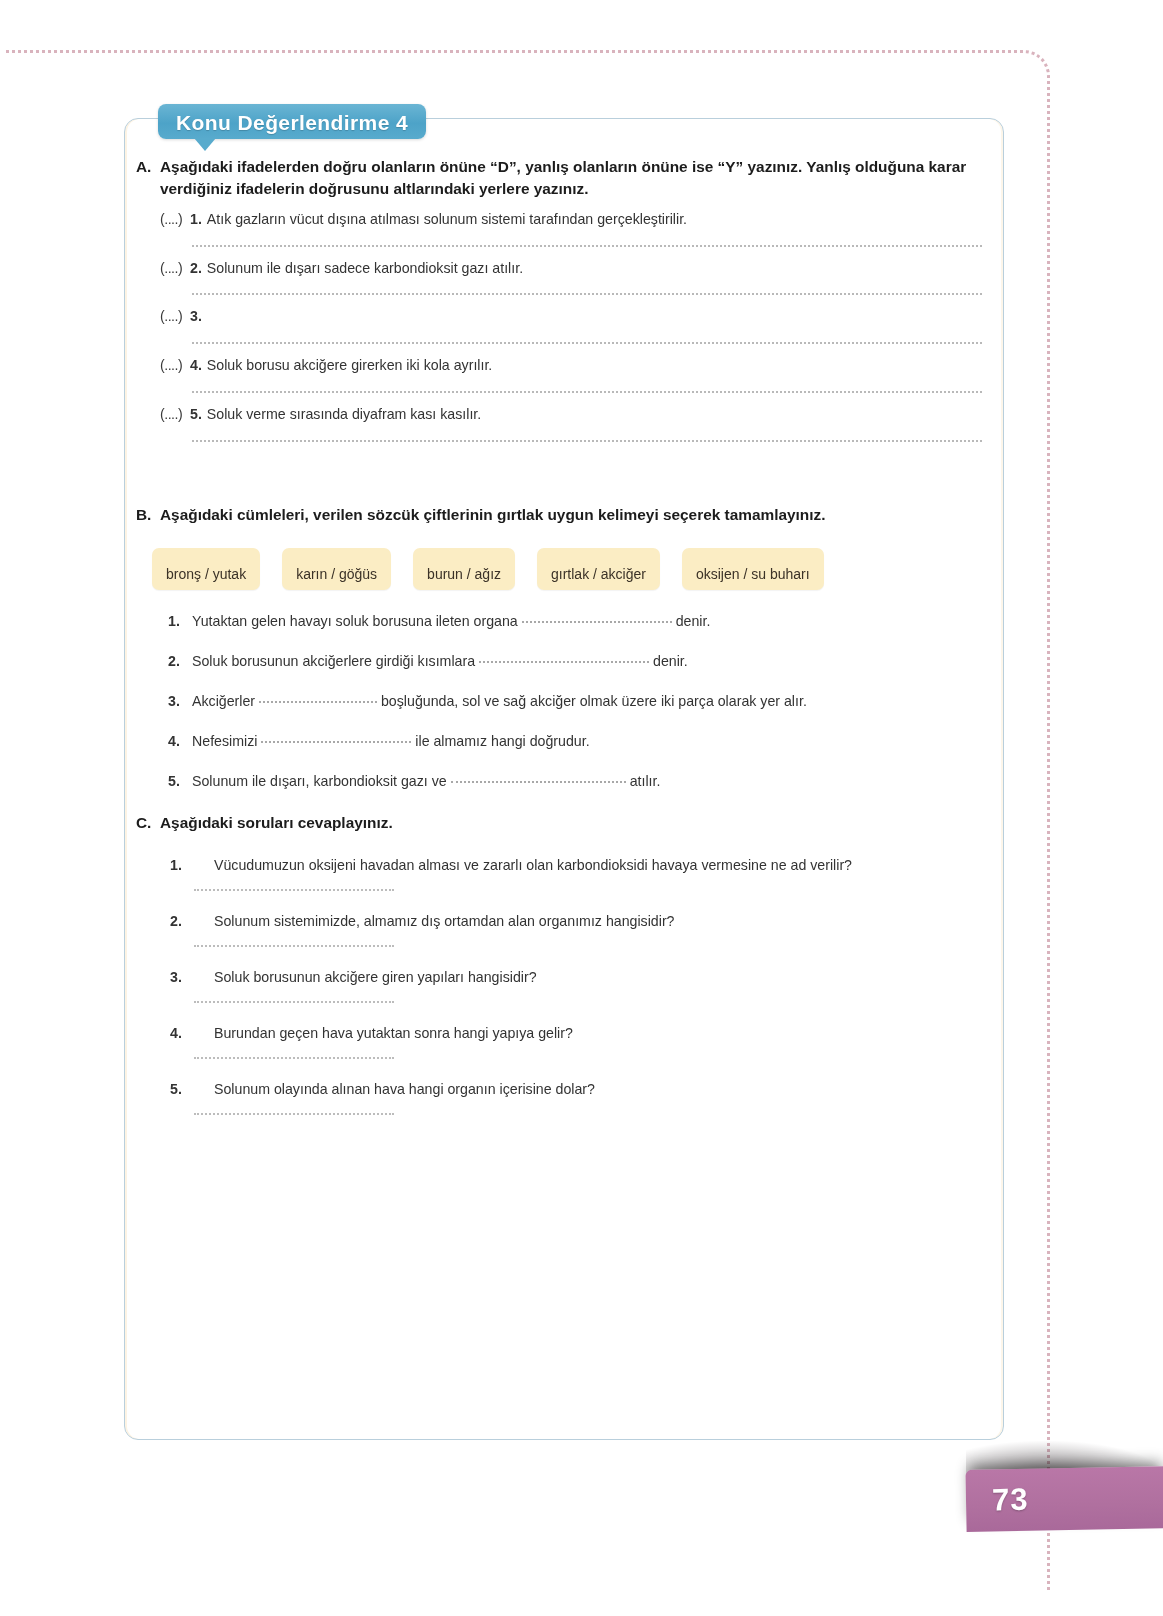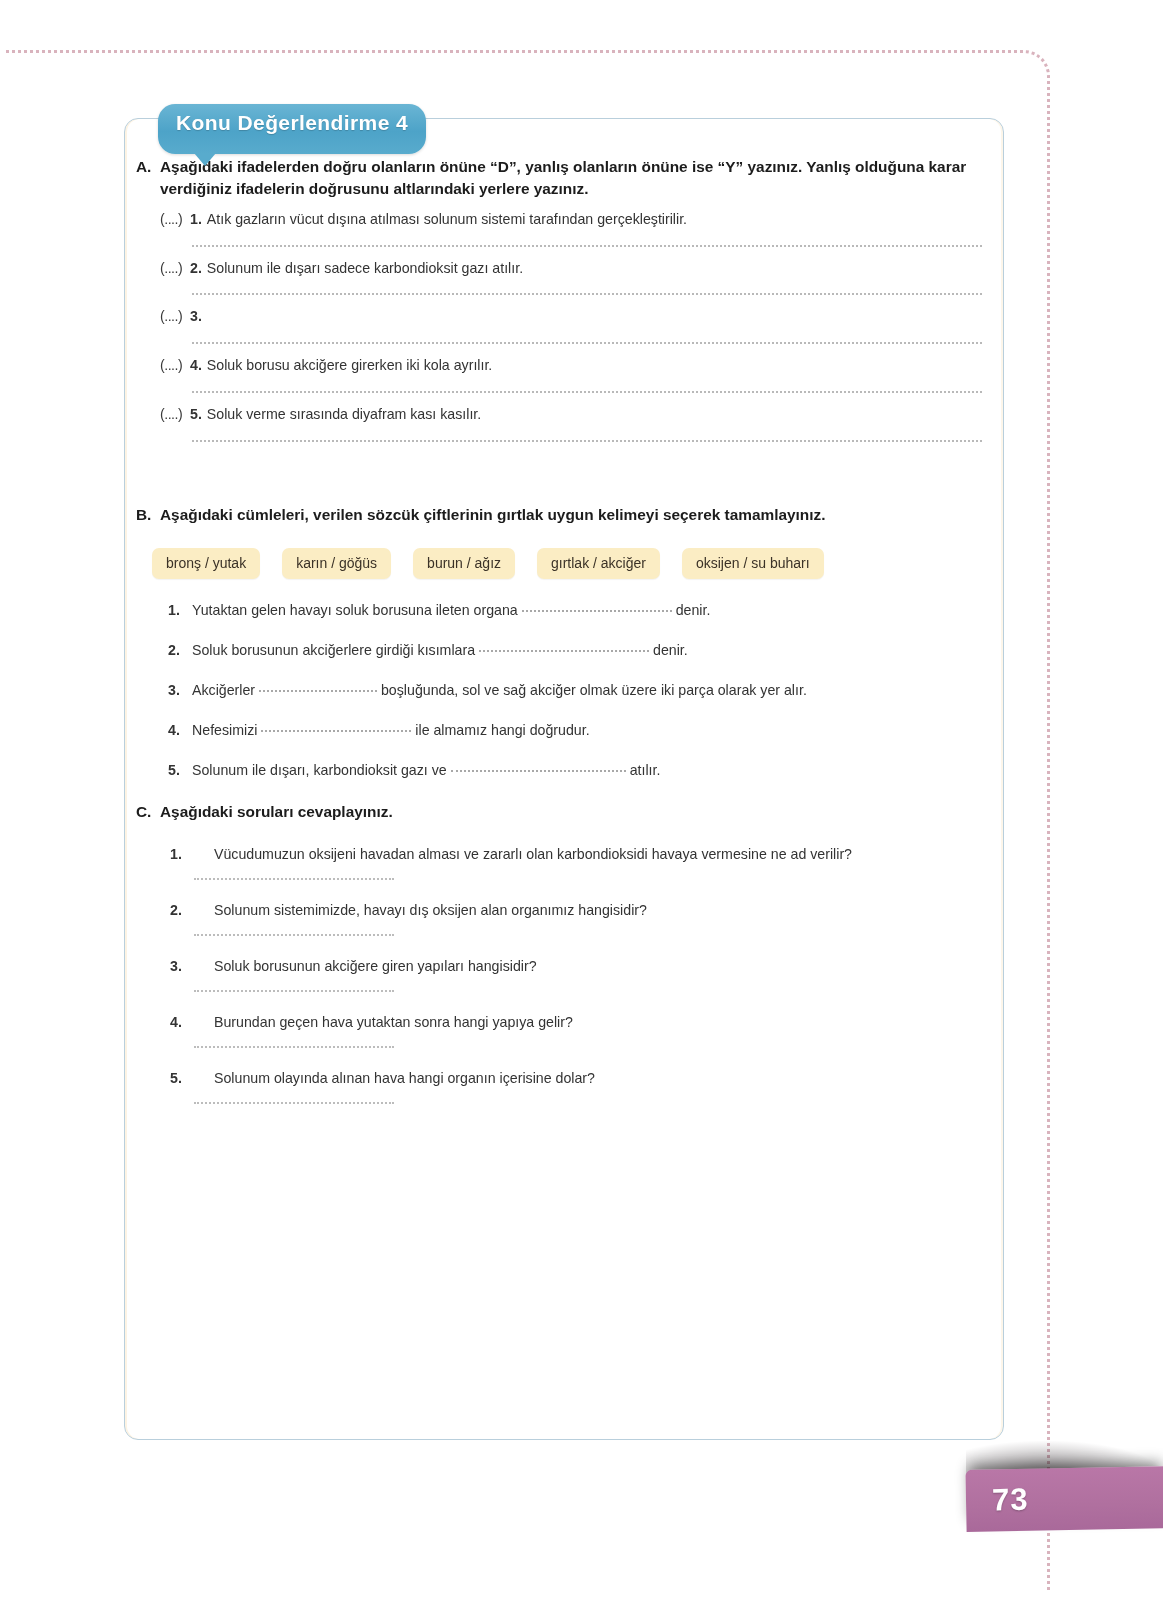--- a/index.html
+++ b/index.html
@@ -50,22 +50,22 @@
     left: 158px;
     top: 104px;
     z-index: 5;
   }
   .title-badge {
     background: linear-gradient(180deg, #6ab5d4 0%, #4da3c8 55%, #58abcd 100%);
     color: #ffffff;
     font-size: 21px;
     font-weight: bold;
     letter-spacing: 0.4px;
-    padding: 7px 18px 19px 18px;
-    border-radius: 17px;
+    padding: 7px 18px 4px 18px;
+    border-radius: 8px;
     display: inline-block;
     text-shadow: 0 1px 1px rgba(0,0,0,.18);
     box-shadow: 0 1px 3px rgba(0,0,0,.15);
   }
   .title-badge-tip {
     position: absolute;
     left: 36px;
     bottom: -12px;
     width: 0;
     height: 0;
@@ -124,21 +124,21 @@
   .partB { margin-top: 62px; }
   .chips {
     display: flex;
     gap: 22px;
     margin: 22px 0 0 16px;
     align-items: center;
   }
   .chip {
     background: #fbedc4;
     border-radius: 7px;
-    padding: 7px 14px 8px 14px;
+    padding: 18px 14px 8px 14px;
     font-size: 14px;
     color: #3b3227;
     white-space: nowrap;
     box-shadow: 0 1px 1px rgba(0,0,0,.05);
   }
   .fill-list { margin: 22px 0 0 32px; }
   .fill-item {
     display: flex;
     align-items: baseline;
     font-size: 14.2px;
@@ -348,21 +348,21 @@
         <div class="q-row">
           <span class="q-num">1.</span>
           <span class="q-text">Vücudumuzun oksijeni havadan alması ve zararlı olan karbondioksidi havaya vermesine ne ad verilir?</span>
         </div>
         <div class="q-answer-line"></div>
       </div>
 
       <div class="q-item">
         <div class="q-row">
           <span class="q-num">2.</span>
-          <span class="q-text">Solunum sistemimizde, havayı dış oksijen alan organımız hangisidir?</span>
+          <span class="q-text">Solunum sistemimizde, almamız dış ortamdan alan organımız hangisidir?</span>
         </div>
         <div class="q-answer-line"></div>
       </div>
 
       <div class="q-item">
         <div class="q-row">
           <span class="q-num">3.</span>
           <span class="q-text">Soluk borusunun akciğere giren yapıları hangisidir?</span>
         </div>
         <div class="q-answer-line"></div>

